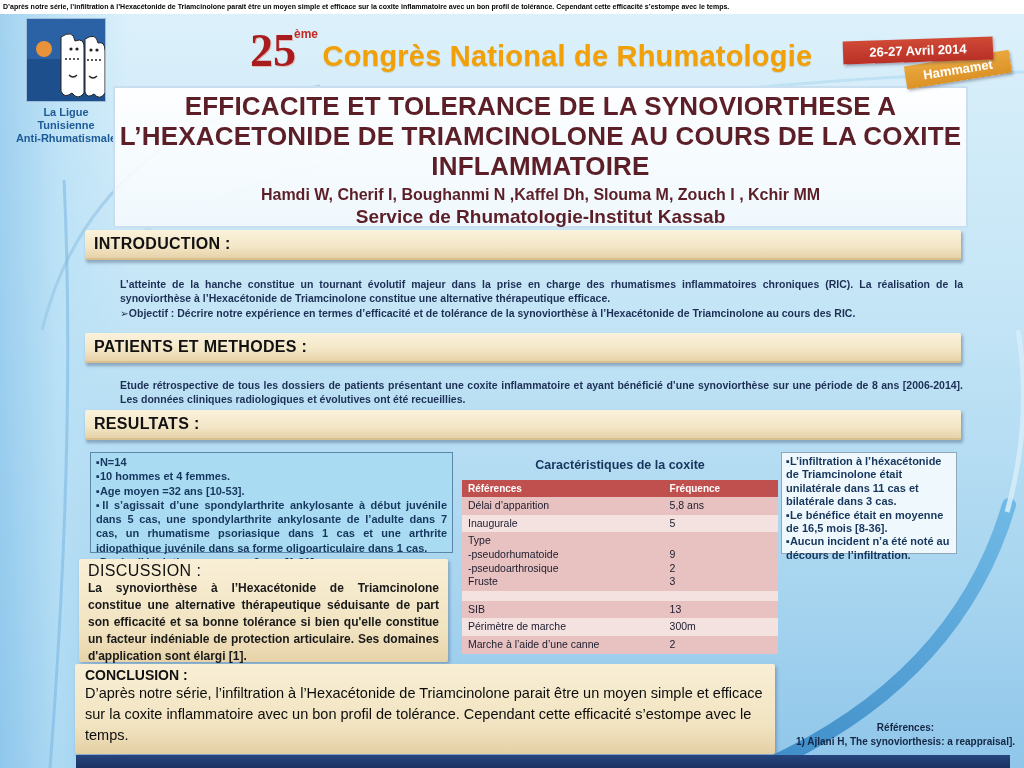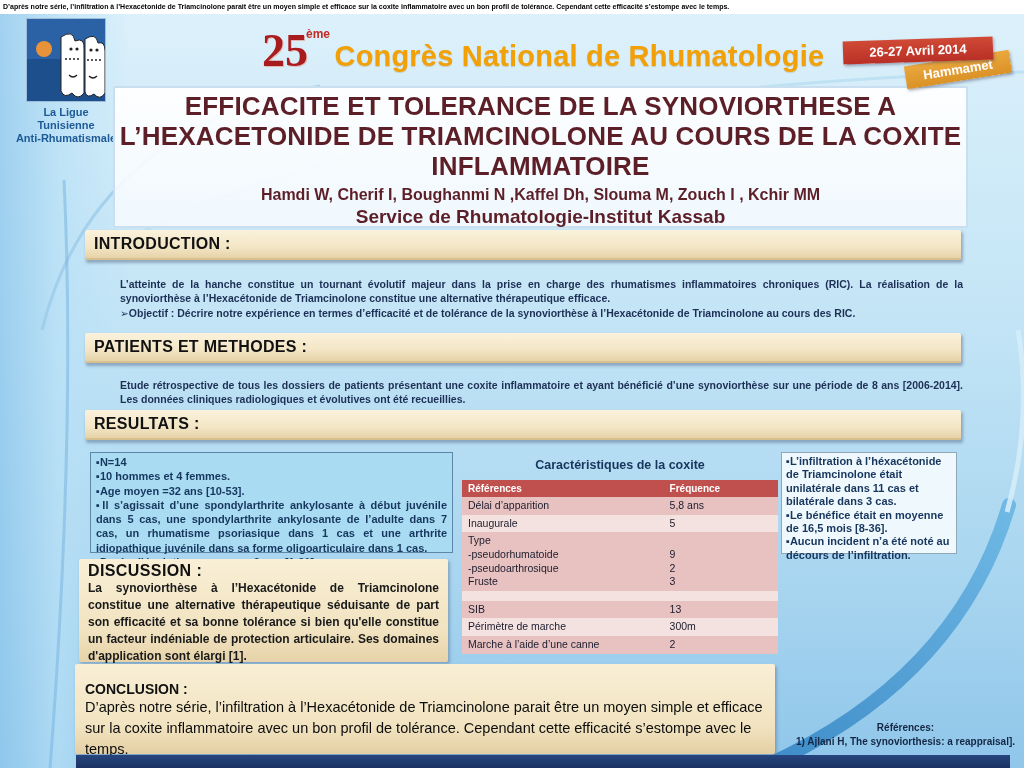--- a/index.html
+++ b/index.html
@@ -14,21 +14,21 @@
   .top-strip{position:absolute;left:0;top:0;width:1024px;height:14px;background:#ffffff;
        font-size:7px;font-weight:700;color:#000;line-height:13px;padding-left:3px;box-sizing:border-box;
        white-space:nowrap;overflow:hidden;}
 
   .logo{position:absolute;left:14px;top:18px;width:104px;text-align:center;}
   .logo svg{display:block;margin:0 auto;border:1px solid #9dbdd8;}
   .logo-caption{margin-top:4px;font-size:11px;font-weight:700;color:#1d5a96;line-height:13px;}
 
   .congress{position:absolute;left:250px;top:24px;width:600px;white-space:nowrap;}
   .c-num{font-size:46px;font-weight:800;color:#a81c20;font-family:"Liberation Serif","DejaVu Serif",serif;
-       text-shadow:1px 1px 0 #e3b8b0;margin-left:12px;}
+       text-shadow:1px 1px 0 #e3b8b0;}
   .c-sup{font-size:12px;font-weight:700;color:#c32a22;vertical-align:28px;margin-left:-2px;}
   .c-title{font-size:29px;font-weight:800;color:#f2a007;letter-spacing:.2px;
        text-shadow:0 1px 1px rgba(150,100,0,.25);}
 
   .ribbon{position:absolute;color:#fff;font-weight:700;font-size:13px;text-align:center;
        line-height:23px;height:23px;box-shadow:1px 2px 3px rgba(60,60,90,.4);}
   .ribbon-red{left:843px;top:39px;width:150px;background:linear-gradient(180deg,#d04a36,#b92f26);
        transform:rotate(-2deg);z-index:3;}
   .ribbon-orange{left:905px;top:58px;width:106px;background:linear-gradient(180deg,#eaa83e,#db9226);
        transform:rotate(-9deg);z-index:2;}
@@ -71,26 +71,26 @@
        line-height:1.3;}
   table.coxite td.pre{white-space:pre-line;}
   tr.dark td{background:#e7c2c0;}
   tr.light td{background:#f4e2e1;}
   tr.spacer td{height:10px;padding:0 6px;}
   tr.tall td{padding-bottom:10px;}
 
   .discussion-box{position:absolute;left:79px;top:559px;width:369px;height:103px;box-sizing:border-box;
        background:linear-gradient(180deg,#f9efd6 0%,#f1e3c0 70%,#e6d2a8 100%);
        border-radius:2px;box-shadow:1.5px 2px 3px rgba(90,110,140,.45);padding:3px 9px;}
-  .discussion-box .box-heading{font-size:16px;font-weight:700;color:#111;letter-spacing:.4px;}
+  .discussion-box .box-heading{font-size:16px;font-weight:400;color:#111;letter-spacing:.4px;}
   .discussion-box .box-text{font-size:12px;font-weight:600;color:#1a1a1a;line-height:1.42;text-align:justify;}
 
   .conclusion-box{position:absolute;left:75px;top:664px;width:700px;height:90px;box-sizing:border-box;
        background:linear-gradient(180deg,#f9efd6 0%,#f1e3c0 70%,#e4cfa4 100%);
-       border-radius:2px;box-shadow:1.5px 2px 3px rgba(90,110,140,.45);padding:17px 10px;}
+       border-radius:2px;box-shadow:1.5px 2px 3px rgba(90,110,140,.45);padding:3px 10px;}
   .conclusion-box .box-heading{font-size:14px;font-weight:800;color:#111;}
   .conclusion-box .box-text{font-size:14.5px;font-weight:500;color:#0d0d0d;line-height:1.45;}
 
   .references{position:absolute;left:793px;top:721px;width:225px;font-size:10px;color:#152744;line-height:1.35;text-align:center;}
   .references .ref-heading{font-weight:800;}
   .references .ref-item{font-weight:600;}
 
   .bottom-bar{position:absolute;left:76px;top:755px;width:934px;height:13px;
        background:linear-gradient(180deg,#27457e,#1a3263);}
 </style>

